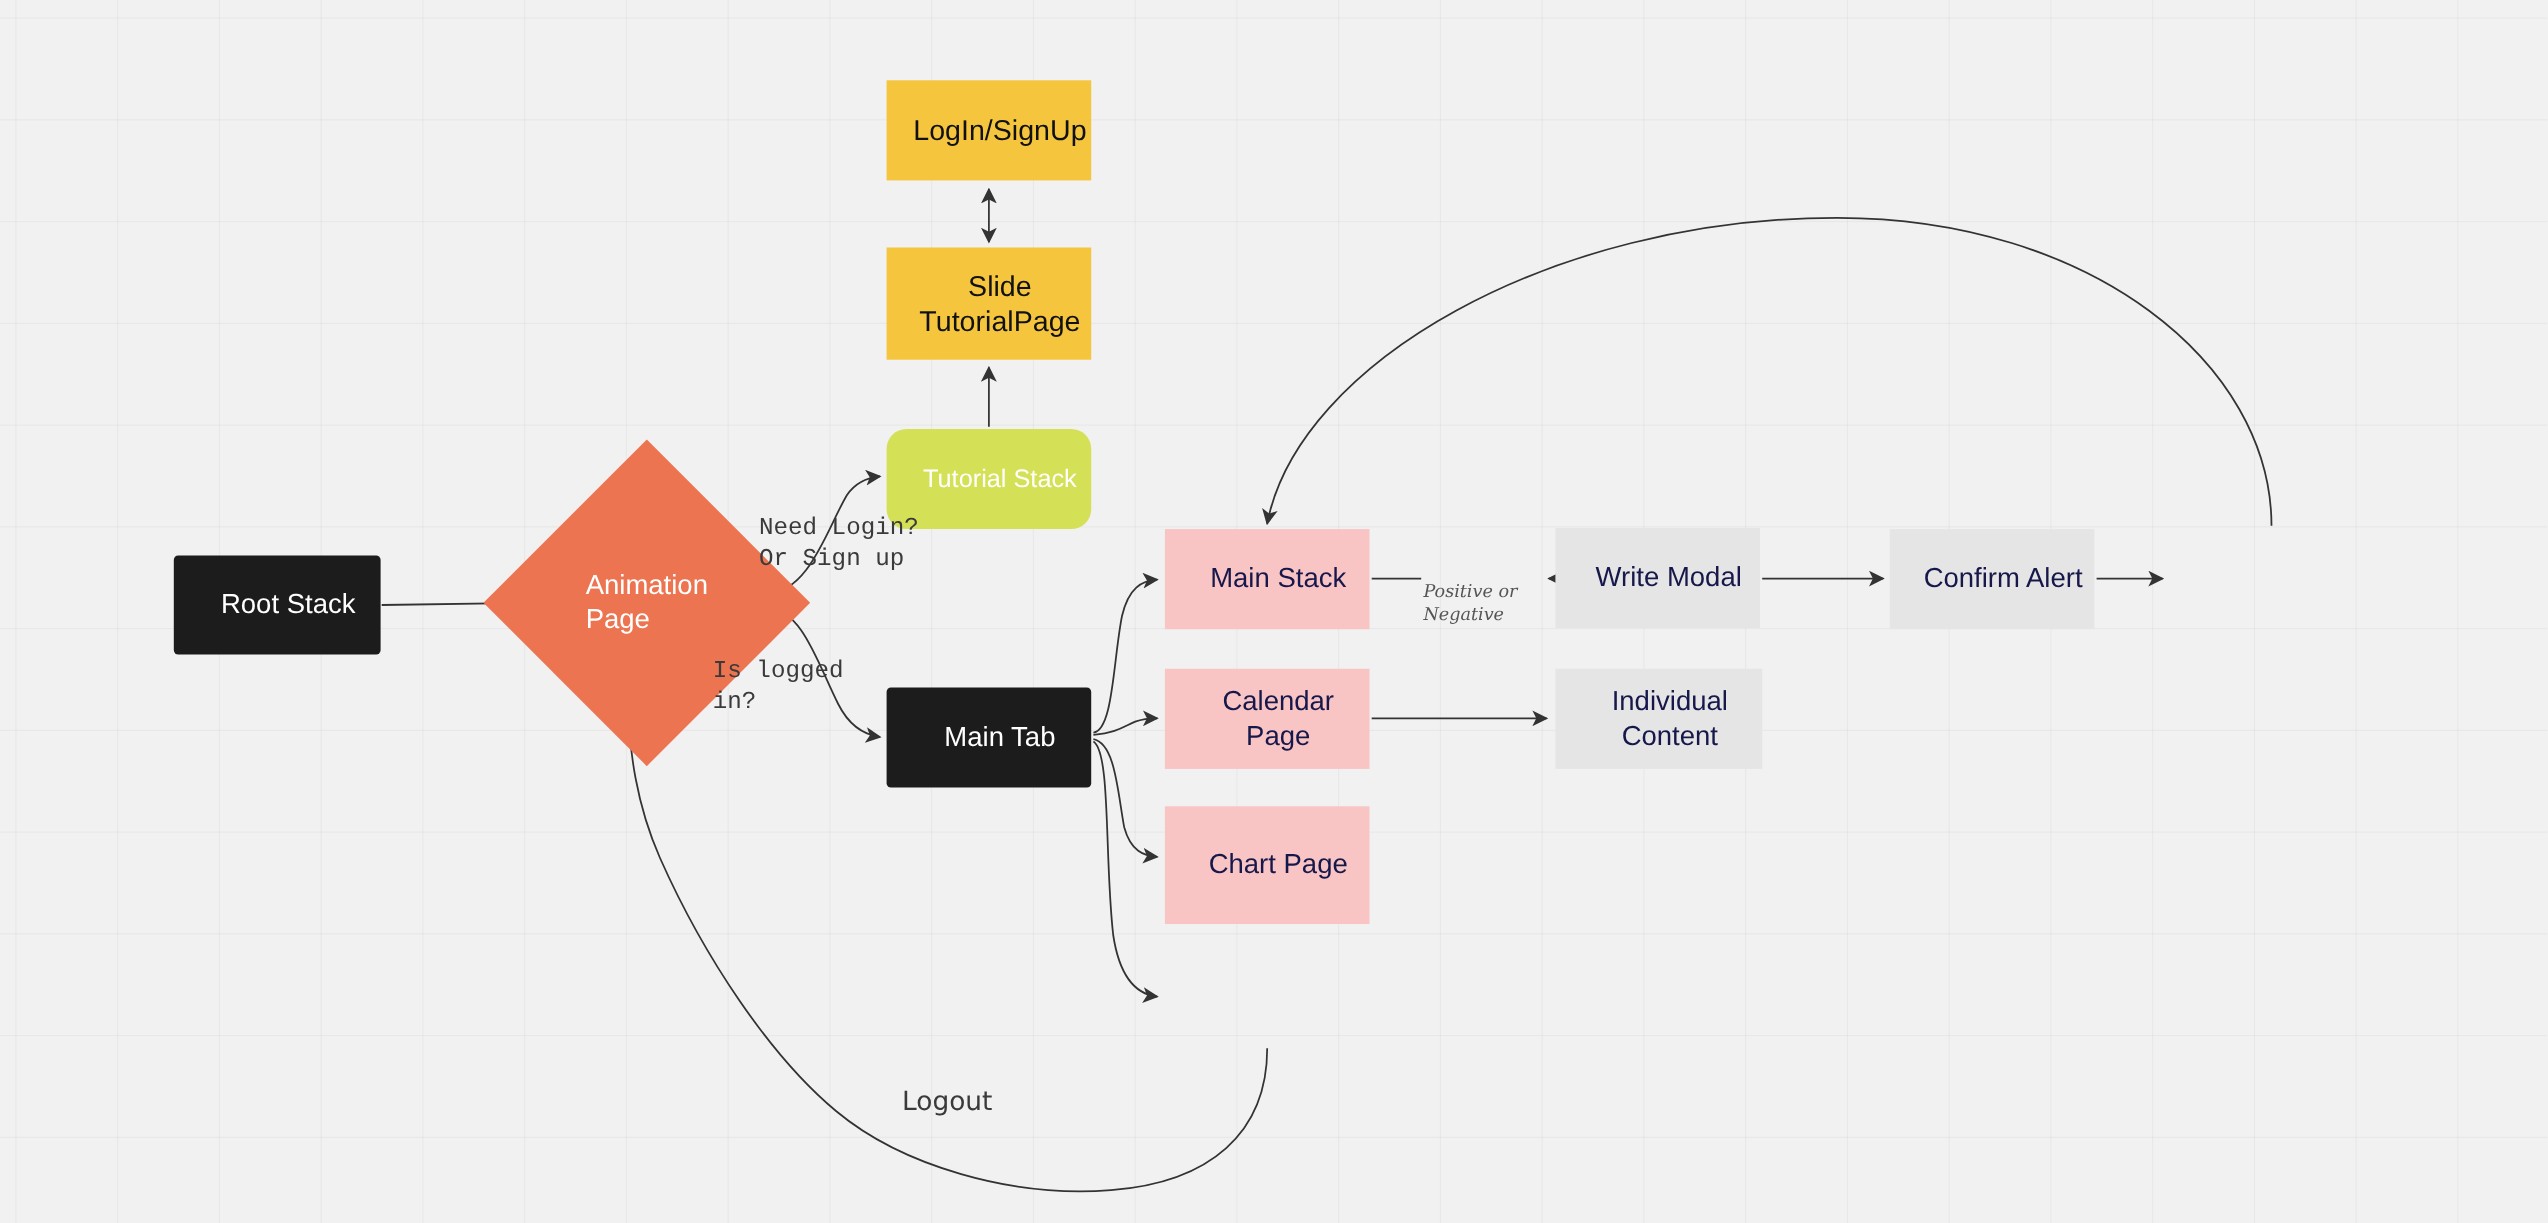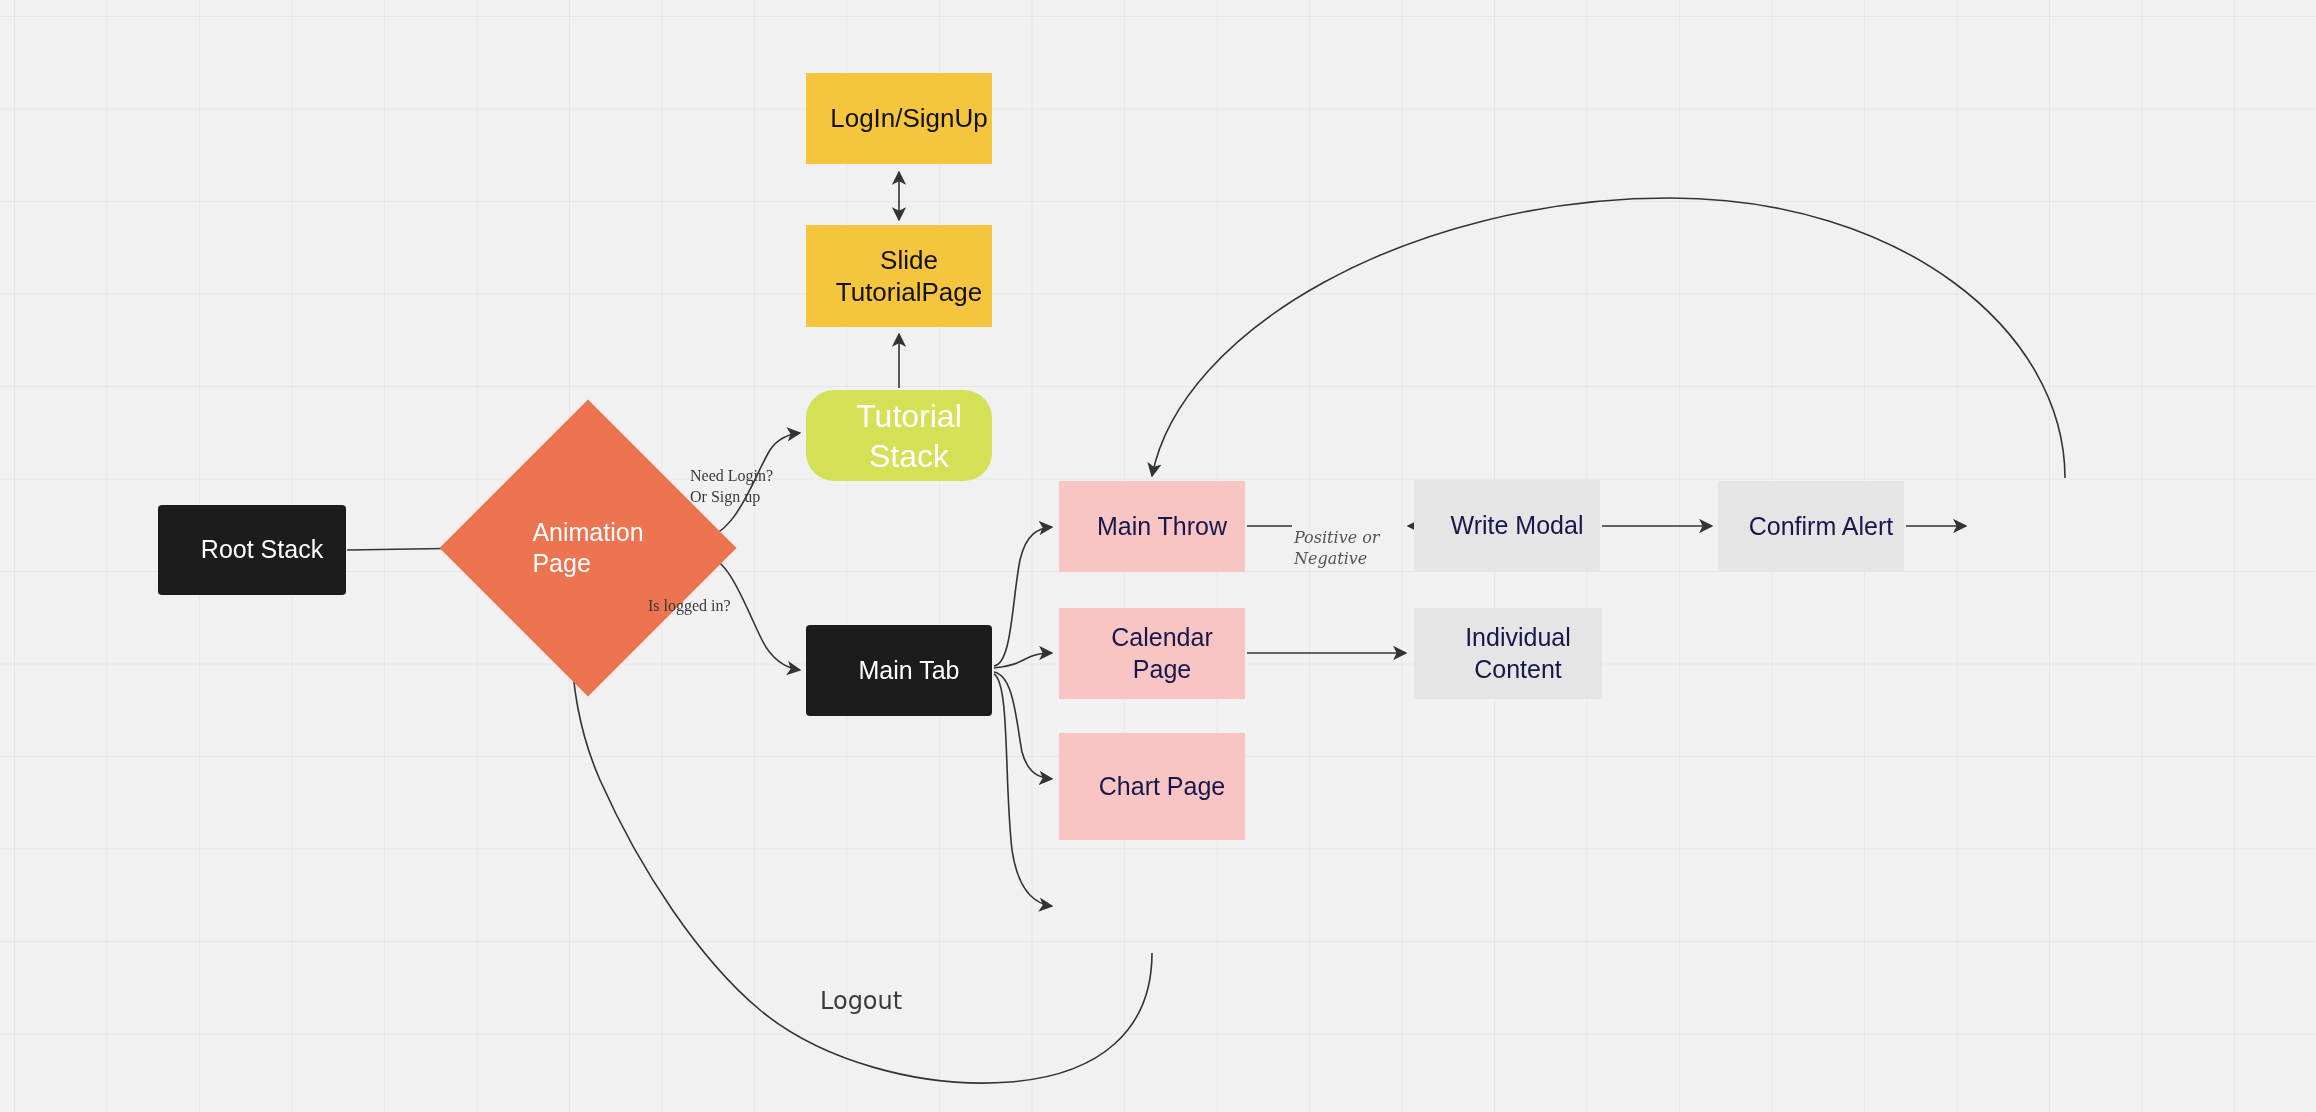--- a/index.html
+++ b/index.html
@@ -45,22 +45,22 @@
     font-size: 25px;
   }
   .n-gold {
     background: #f5c53e;
     color: #111111;
     font-size: 26px;
   }
   .n-lime {
     background: #d4e157;
     color: #ffffff;
-    border-radius: 28px;
-    font-size: 32px;
+    border-radius: 18px;
+    font-size: 23px;
   }
   .n-pink {
     background: #f8c4c4;
     color: #16174a;
     font-size: 25px;
   }
   .n-gray {
     background: #e5e5e5;
     color: #16174a;
     font-size: 25px;
@@ -89,21 +89,21 @@
     line-height: 1.25;
     white-space: pre-line;
     text-align: left;
   }
   .edge-label {
     position: absolute;
     color: #3a3a3a;
     white-space: pre-line;
     line-height: 1.3;
   }
-  .el-sans { font-family: Liberation Serif, serif; font-size: 16px; }
+  .el-sans { font-family: Liberation Mono, monospace; font-size: 22px; }
   .el-serif { font-family: "DejaVu Serif", serif; font-size: 16px; color: #555; }
   .el-big { font-family: "DejaVu Sans", sans-serif; font-size: 24px; color: #3a3a3a; }
 </style>
 </head>
 <body>
 
 <div id="canvas">
 
   <svg id="edge-layer" viewBox="0 0 2316 1112">
     <defs>
@@ -156,21 +156,21 @@
 
   <div class="node n-lime" style="left:806px; top:390px; width:186px; height:91px;">Tutorial Stack</div>
 
   <div class="node n-gold" style="left:806px; top:225px; width:186px; height:102px;">Slide
 TutorialPage</div>
 
   <div class="node n-gold" style="left:806px; top:73px; width:186px; height:91px;">LogIn/SignUp</div>
 
   <div class="node n-dark" style="left:806px; top:625px; width:186px; height:91px;">Main Tab</div>
 
-  <div class="node n-pink" style="left:1059px; top:481px; width:186px; height:91px;">Main Throw</div>
+  <div class="node n-pink" style="left:1059px; top:481px; width:186px; height:91px;">Main Stack</div>
 
   <div class="node n-pink" style="left:1059px; top:608px; width:186px; height:91px;">Calendar Page</div>
 
   <div class="node n-pink" style="left:1059px; top:733px; width:186px; height:107px;">Chart Page</div>
 
 
   <div class="node n-gray" style="left:1414px; top:480px; width:186px; height:91px;">Write Modal</div>
 
   <div class="node n-gray" style="left:1414px; top:608px; width:188px; height:91px;">Individual Content</div>
 

